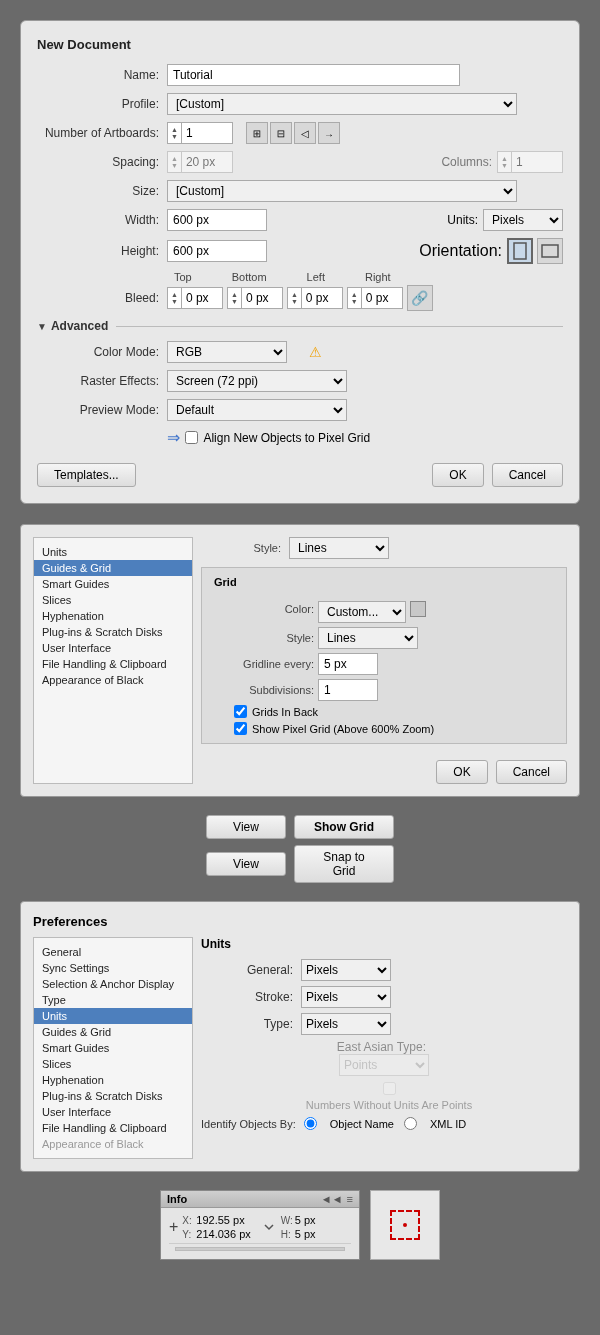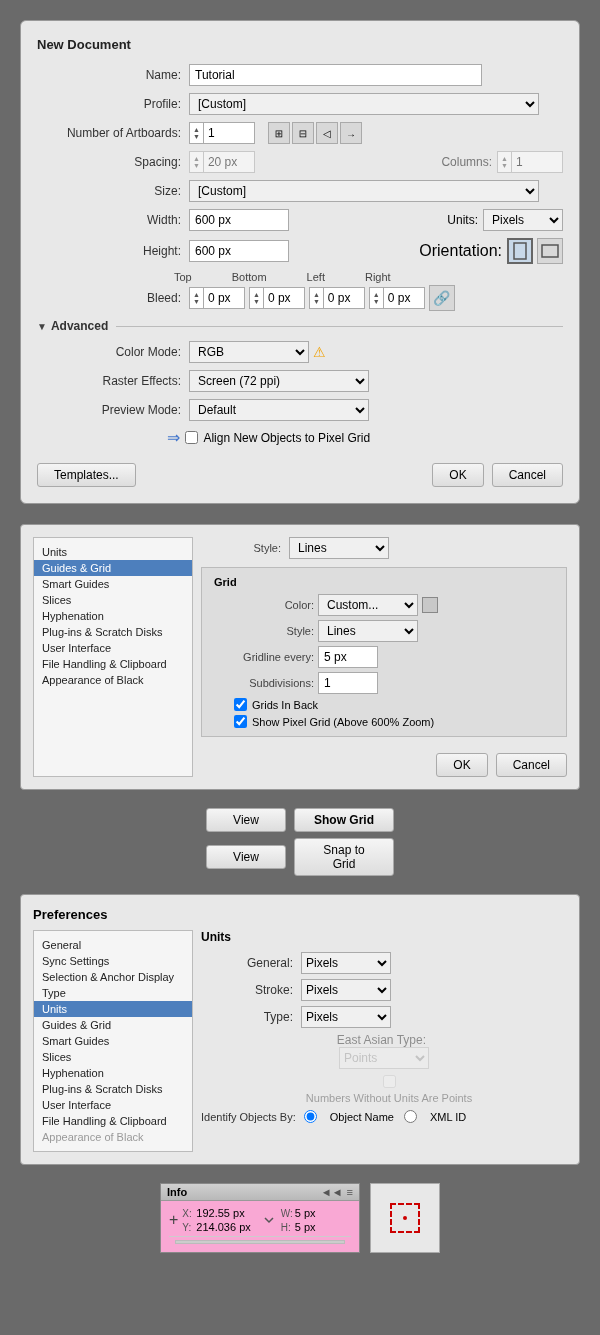--- a/index.html
+++ b/index.html
@@ -30,21 +30,20 @@
       display: flex;
       align-items: center;
       margin-bottom: 7px;
     }
     .form-label {
       text-align: right;
       width: 130px;
       padding-right: 8px;
       color: #333;
       flex-shrink: 0;
-      margin-left: 22px;
     }
     .form-input {
       background: #fff;
       border: 1px solid #aaa;
       padding: 2px 5px;
       height: 22px;
       font-size: 12px;
       color: #000;
     }
     .form-input-wide {
@@ -129,21 +128,21 @@
     .advanced-hr {
       flex: 1;
       height: 1px;
       background: #bbb;
       margin-left: 4px;
     }
 
     .color-mode-row {
       display: flex;
       align-items: center;
-      gap: 4px;
+      gap: 22px;
     }
     .warning-icon {
       color: #f0a000;
       font-size: 14px;
     }
 
     .pixel-align-row {
       display: flex;
       align-items: center;
       gap: 5px;
@@ -359,21 +358,21 @@
 
     
     .info-area {
       display: flex;
       justify-content: center;
       align-items: flex-start;
       padding: 10px;
       gap: 10px;
     }
     .info-panel {
-      background: #f9a8d4;
+      background: #e5e5e5;
       border: 1px solid #888;
       width: 200px;
     }
     .info-panel-header {
       background: linear-gradient(#d0d0d0, #b8b8b8);
       border-bottom: 1px solid #999;
       padding: 2px 6px;
       display: flex;
       align-items: center;
       justify-content: space-between;
@@ -713,21 +712,21 @@
         <select class="select-input" style="width:100px;">
           <option>Lines</option>
         </select>
       </div>
 
       <div class="grid-box">
         <div class="grid-box-title">Grid</div>
 
         <div class="grid-row">
           <span class="grid-label">Color:</span>
-          <select class="select-input" style="width:100px;">
+          <select class="select-input" style="width:88px;margin-top:7px;">
             <option>Custom...</option>
           </select>
           <div class="grid-color-box"></div>
         </div>
 
         <div class="grid-row">
           <span class="grid-label">Style:</span>
           <select class="select-input" style="width:100px;">
             <option>Lines</option>
           </select>

